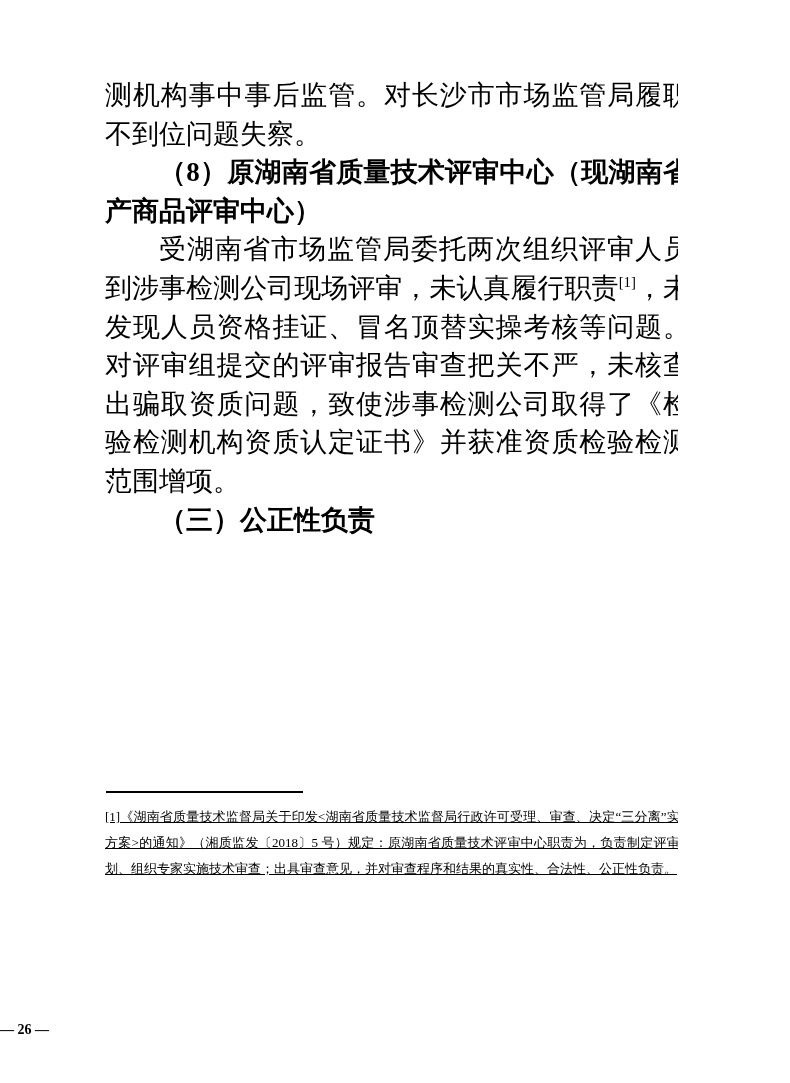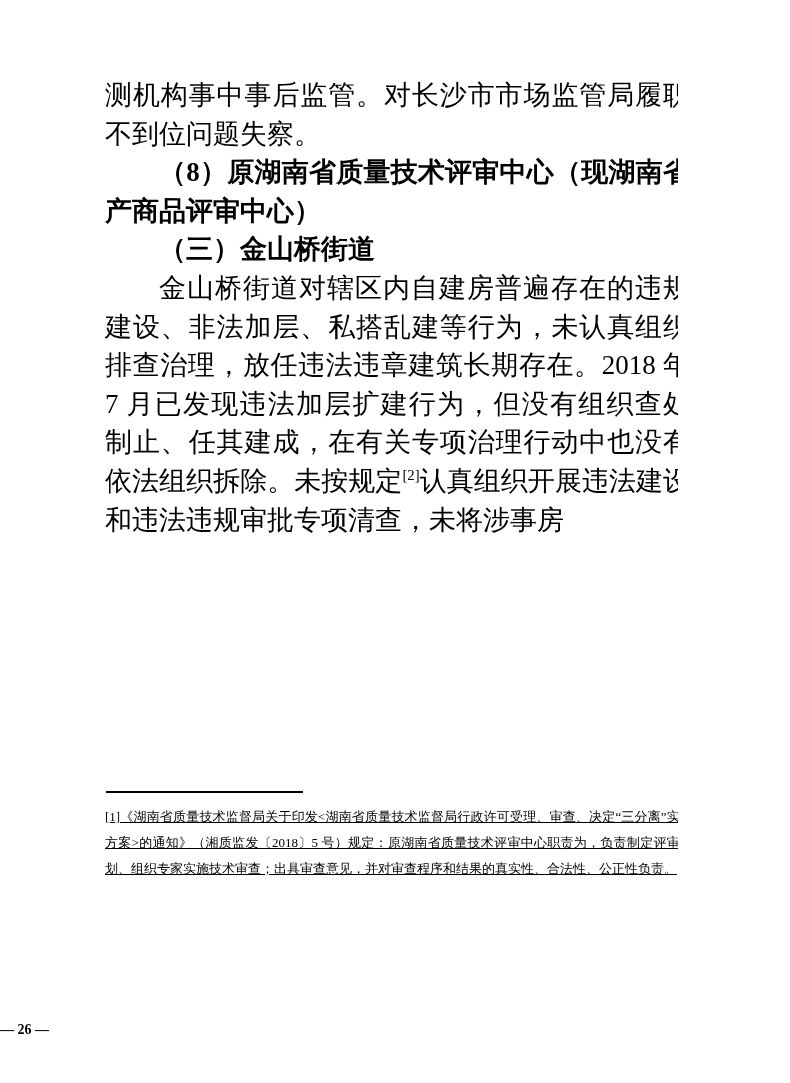--- a/index.html
+++ b/index.html
@@ -75,22 +75,22 @@
   }
 </style>
 </head>
 <body>
 
 <div class="page">
 
   <main class="body-text" id="paragraphs">
       <p class="body">测机构事中事后监管。对长沙市市场监管局履职不到位问题失察。</p>
       <p class="heading indent">（8）原湖南省质量技术评审中心（现湖南省产商品评审中心）</p>
-      <p class="heading indent">（三）金山桥街道</p>
-      <p class="body indent">金山桥街道对辖区内自建房普遍存在的违规建设、非法加层、私搭乱建等行为，未认真组织排查治理，放任违法违章建筑长期存在。2018 年 7 月已发现违法加层扩建行为，但没有组织查处制止、任其建成，在有关专项治理行动中也没有依法组织拆除。未按规定<sup class="fnref">[2]</sup>认真组织开展违法建设和违法违规审批专项清查，未将涉事房</p>
+      <p class="body indent">受湖南省市场监管局委托两次组织评审人员到涉事检测公司现场评审，未认真履行职责<sup class="fnref">[1]</sup>，未发现人员资格挂证、冒名顶替实操考核等问题。对评审组提交的评审报告审查把关不严，未核查出骗取资质问题，致使涉事检测公司取得了《检验检测机构资质认定证书》并获准资质检验检测范围增项。</p>
+      <p class="heading indent">（三）公正性负责</p>
     </main>
 
   <div class="footnote-sep"></div>
 
   <section class="footnotes" id="footnotes">
       <p>[1]《湖南省质量技术监督局关于印发&lt;湖南省质量技术监督局行政许可受理、审查、决定“三分离”实施方案&gt;的通知》（湘质监发〔2018〕5 号）规定：原湖南省质量技术评审中心职责为，负责制定评审计划、组织专家实施技术审查；出具审查意见，并对审查程序和结果的真实性、合法性、公正性负责。</p>
     </section>
 
   <footer class="page-footer">
     <span>— 26 —</span>

